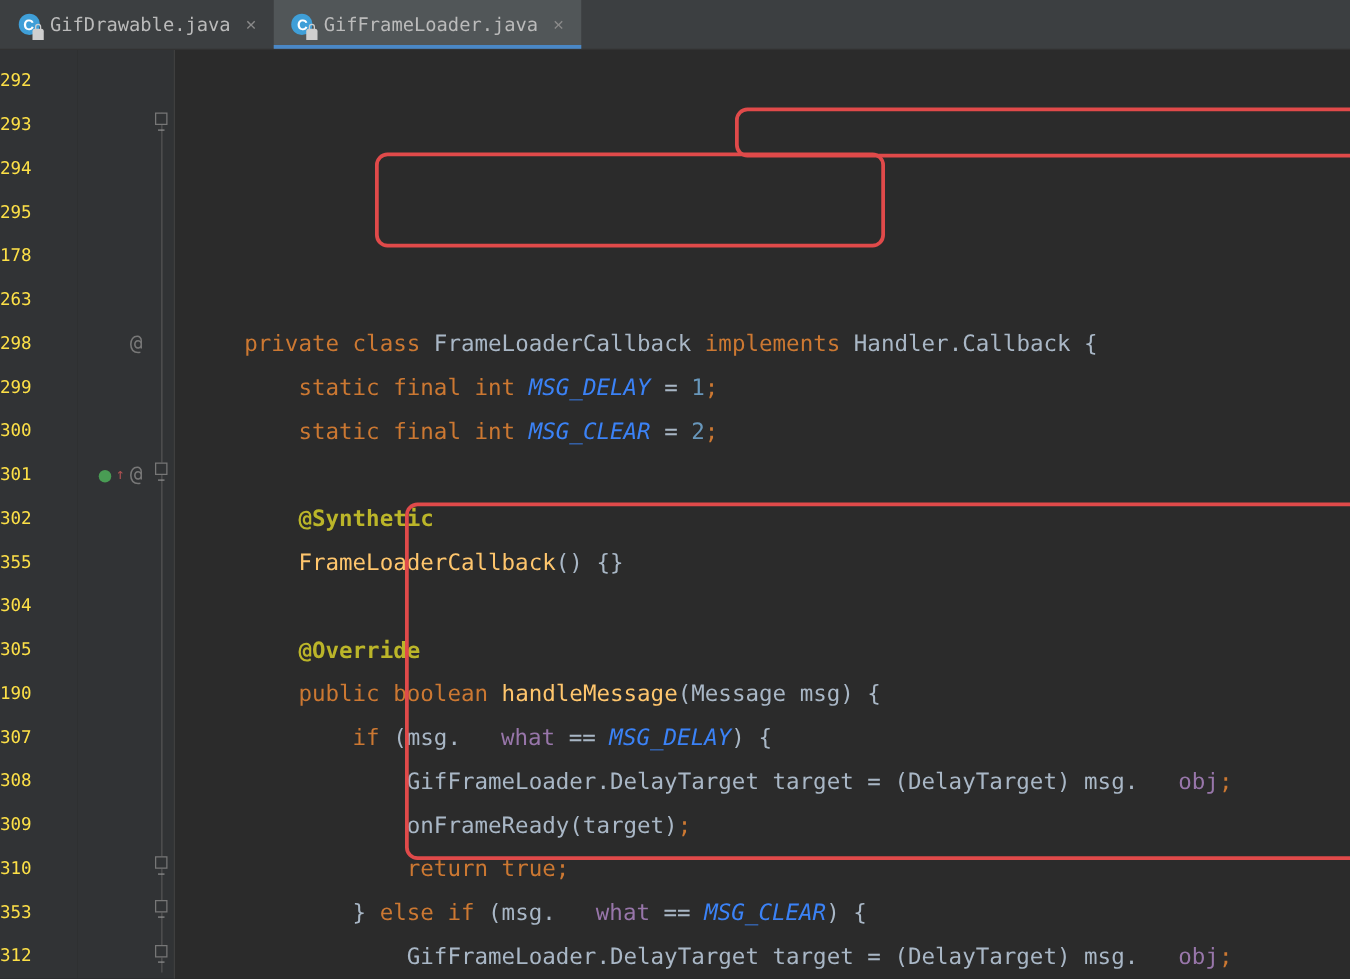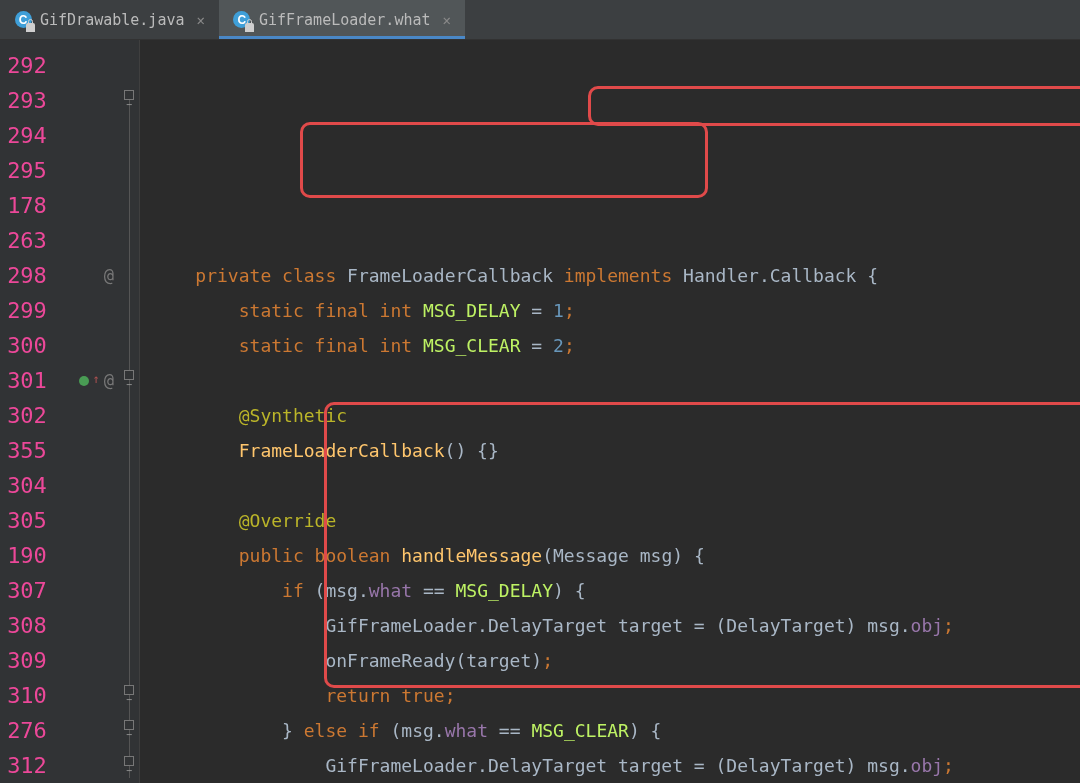--- a/index.html
+++ b/index.html
@@ -82,24 +82,24 @@
   }
 
   
   .editor {
     display: flex;
     height: calc(783px - 40px);
   }
   .gutter {
     width: 62px;
     background: #313335;
-    text-align: center;
+    text-align: left;
     padding: 8px 8px 8px 0;
-    color: #ec4899;
-    font-size: 22px;
+    color: #fde047;
+    font-size: 14px;
     line-height: 35px;
     user-select: none;
   }
   .marker-col {
     width: 58px;
     background: #313335;
     padding: 8px 0;
     line-height: 35px;
     position: relative;
   }
@@ -159,26 +159,26 @@
     line-height: 35px;
     white-space: pre;
     position: relative;
   }
   .code .row { height: 35px; display: flex; align-items: center; }
 
   
   .kw { color: #cc7832; }
   .type { color: #a9b7c6; }
   .method { color: #ffc66d; }
-  .ann { color: #bbb529; }
-  .field-italic { color: #bef264; }
+  .ann { color: #bbb529; font-weight: bold; }
+  .field-italic { color: #3b82f6; font-style: italic; }
   .num { color: #6897bb; }
   .punct { color: #cc7832; }
   .plain { color: #a9b7c6; }
-  .field { color: #9876aa; }
+  .field { color: #9876aa; margin-left: 32px; }
 
   
   .hl-box {
     position: absolute;
     border: 3px solid #e04a4a;
     border-radius: 10px;
     pointer-events: none;
   }
   .hl1 { left: 448px; top: 46px; width: 572px; height: 40px; }
   .hl2 { left: 160px; top: 82px; width: 408px; height: 76px; }
@@ -194,21 +194,21 @@
         <span class="lock"></span>
     </span>
     <span>GifDrawable.java</span>
     <span class="close-x">✕</span>
   </div>
   <div class="tab active">
     <span class="file-icon">
       <span class="circ">C</span>
         <span class="lock"></span>
     </span>
-    <span>GifFrameLoader.what</span>
+    <span>GifFrameLoader.java</span>
     <span class="close-x">✕</span>
   </div>
 </div>
 
 <div class="editor">
   <div class="gutter" id="gutter">
       <div>292</div>
       <div>293</div>
       <div>294</div>
       <div>295</div>
@@ -220,21 +220,21 @@
       <div>301</div>
       <div>302</div>
       <div>355</div>
       <div>304</div>
       <div>305</div>
       <div>190</div>
       <div>307</div>
       <div>308</div>
       <div>309</div>
       <div>310</div>
-      <div>276</div>
+      <div>353</div>
       <div>312</div>
     </div>
   <div class="marker-col" id="markers">
       <div class="marker-row"></div>
       <div class="marker-row"></div>
       <div class="marker-row"></div>
       <div class="marker-row"></div>
       <div class="marker-row"></div>
       <div class="marker-row"></div>
       <div class="marker-row">

